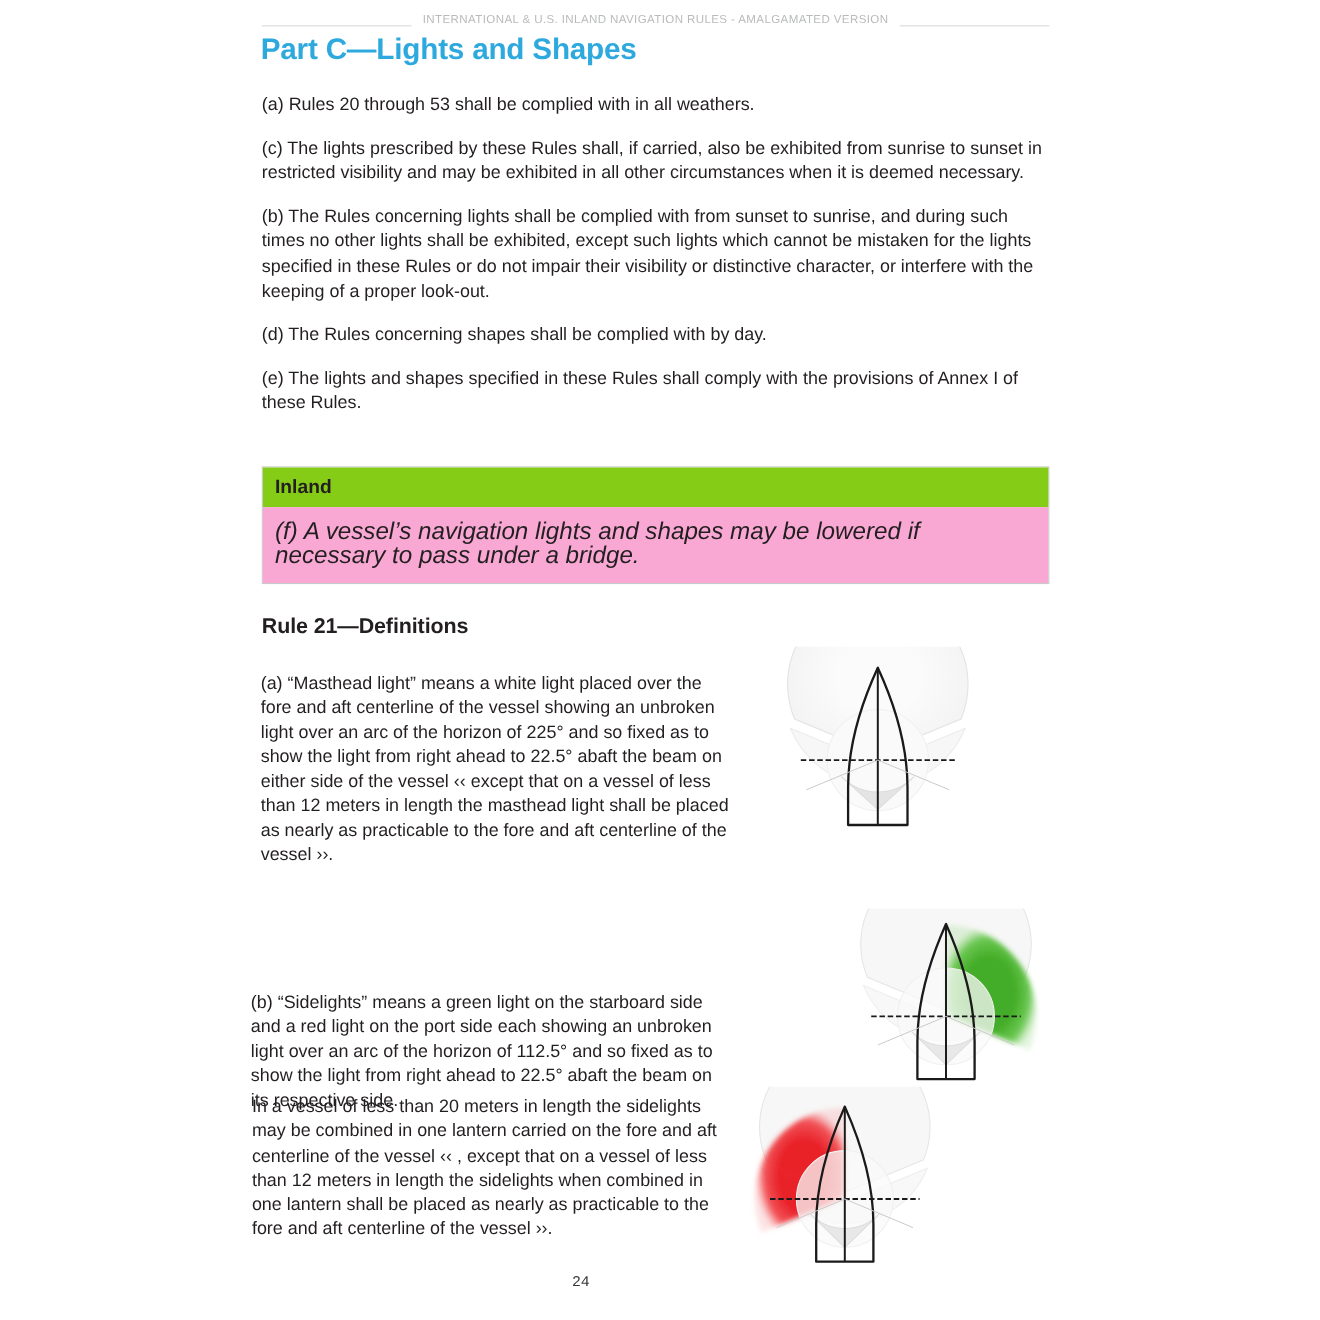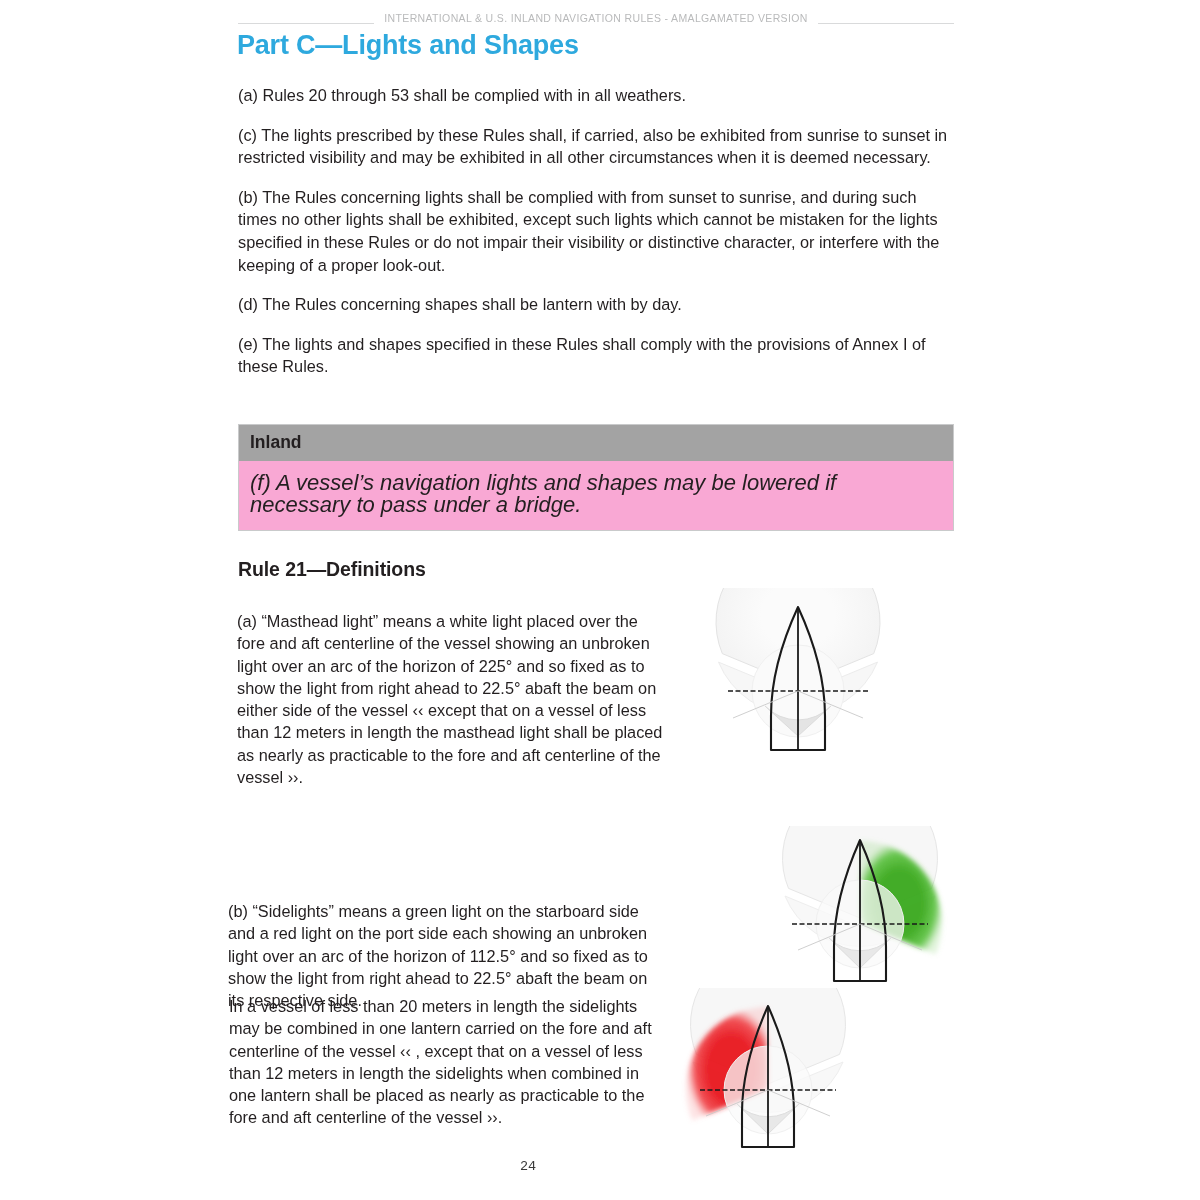--- a/index.html
+++ b/index.html
@@ -76,21 +76,21 @@
   .inland-box {
     position: absolute;
     left: 238px;
     top: 424px;
     width: 716px;
     border: 1px solid #c9cacb;
     box-sizing: border-box;
     background: #ffffff;
   }
   .inland-head {
-    background: #a3a3a3;
+    background: #84cc16;
     padding: 7px 11px 8px 11px;
     font-size: 17.5px;
     font-weight: bold;
     color: #231f20;
   }
   .inland-body {
     background: #f9a8d4;
     padding: 11px 11px 14px 11px;
     font-size: 22px;
     font-style: italic;
@@ -155,21 +155,21 @@
   <div class="hdr-text">INTERNATIONAL &amp; U.S. INLAND NAVIGATION RULES - AMALGAMATED VERSION</div>
   <div class="hdr-rule"></div>
 </div>
 
 <div class="part-title">Part C—Lights and Shapes</div>
 
 <div class="col" style="top:84px;">
   <p class="body">(a) Rules 20 through 53 shall be complied with in all weathers.</p>
   <p class="body">(c) The lights prescribed by these Rules shall, if carried, also be exhibited from sunrise to sunset in restricted visibility and may be exhibited in all other circumstances when it is deemed necessary.</p>
   <p class="body">(b) The Rules concerning lights shall be complied with from sunset to sunrise, and during such times no other lights shall be exhibited, except such lights which cannot be mistaken for the lights specified in these Rules or do not impair their visibility or distinctive character, or interfere with the keeping of a proper look-out.</p>
-  <p class="body">(d) The Rules concerning shapes shall be lantern with by day.</p>
+  <p class="body">(d) The Rules concerning shapes shall be complied with by day.</p>
   <p class="body">(e) The lights and shapes specified in these Rules shall comply with the provisions of Annex I of these Rules.</p>
 </div>
 
 <div class="inland-box">
   <div class="inland-head">Inland</div>
   <div class="inland-body">(f) A vessel’s navigation lights and shapes may be lowered if necessary to pass under a bridge.</div>
 </div>
 
 <div class="rule21-head">
   <h2 class="rule-head">Rule 21—Definitions</h2>

